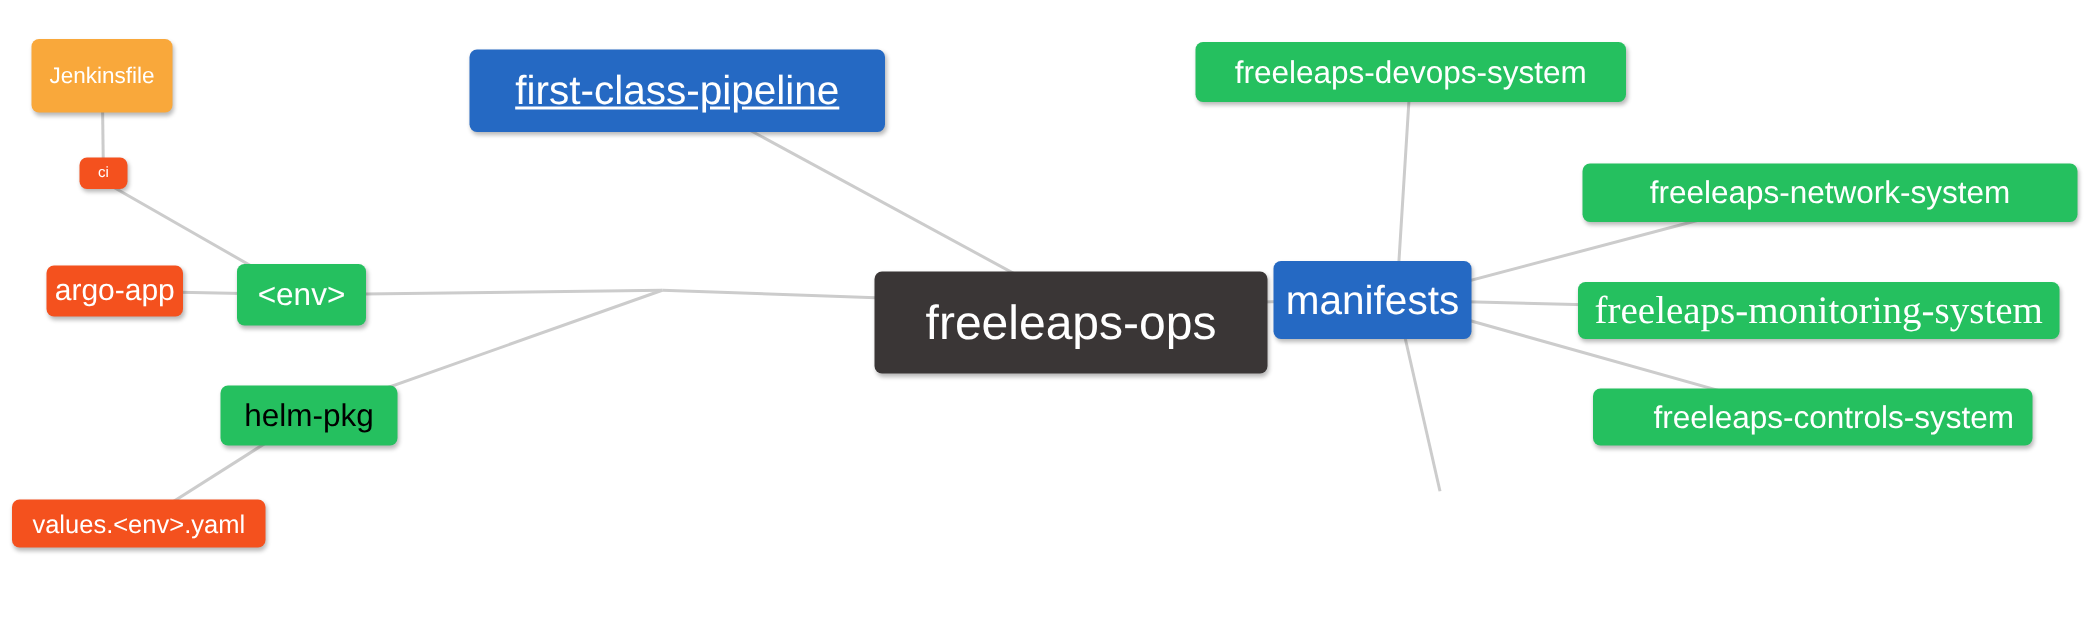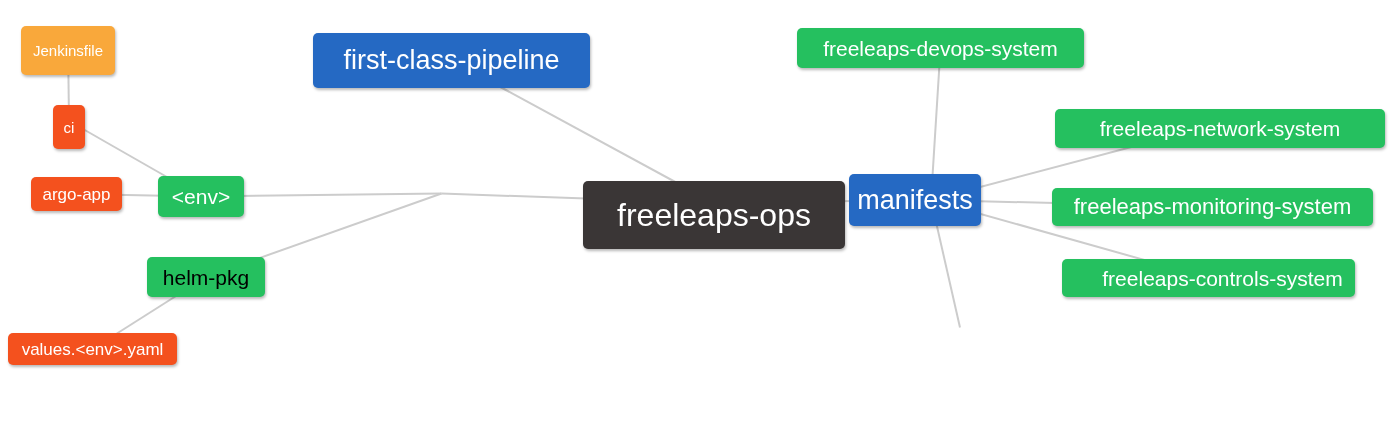--- a/index.html
+++ b/index.html
@@ -57,26 +57,26 @@
       <line x1="441.5" y1="193.5" x2="714" y2="203" stroke="#cccccc" stroke-width="2"></line>
       <line x1="714" y1="203" x2="931" y2="200" stroke="#cccccc" stroke-width="2"></line>
       <line x1="931" y1="200" x2="940.5" y2="48" stroke="#cccccc" stroke-width="2"></line>
       <line x1="931" y1="200" x2="1201.5" y2="128.5" stroke="#cccccc" stroke-width="2"></line>
       <line x1="931" y1="200" x2="1212.5" y2="207" stroke="#cccccc" stroke-width="2"></line>
       <line x1="931" y1="200" x2="1208.5" y2="278" stroke="#cccccc" stroke-width="2"></line>
       <line x1="931" y1="200" x2="960" y2="327.5" stroke="#cccccc" stroke-width="2"></line>
     </svg>
   <div id="node-layer">
       <div class="node" style="left: 21px; top: 26px; width: 94px; height: 49px; font-size: 15px; background: rgb(249, 168, 59); color: rgb(255, 255, 255);">Jenkinsfile</div>
-      <div class="node" style="left: 53px; top: 105px; width: 32px; height: 44px; font-size: 15px; background: rgb(244, 81, 30); color: rgb(255, 255, 255);">ci</div>
-      <div class="node" style="left: 31px; top: 177px; width: 91px; height: 34px; font-size: 17px; background: rgb(244, 81, 30); color: rgb(255, 255, 255);">argo-app</div>
+      <div class="node" style="left: 53px; top: 105px; width: 32px; height: 21px; font-size: 10px; background: rgb(244, 81, 30); color: rgb(255, 255, 255);">ci</div>
+      <div class="node" style="left: 31px; top: 177px; width: 91px; height: 34px; font-size: 20px; background: rgb(244, 81, 30); color: rgb(255, 255, 255);">argo-app</div>
       <div class="node" style="left: 158px; top: 176px; width: 86px; height: 41px; font-size: 21px; background: rgb(37, 192, 95); color: rgb(255, 255, 255); text-align: right;">&lt;env&gt;</div>
       <div class="node" style="left: 147px; top: 257px; width: 118px; height: 40px; font-size: 21px; background: rgb(37, 192, 95); color: #000000;">helm-pkg</div>
       <div class="node" style="left: 8px; top: 333px; width: 169px; height: 32px; font-size: 17px; background: rgb(244, 81, 30); color: rgb(255, 255, 255);">values.&lt;env&gt;.yaml</div>
-      <div class="node" style="left: 313px; top: 33px; width: 277px; height: 55px; font-size: 27px; background: rgb(37, 105, 195); color: rgb(255, 255, 255);">first-class-pipeline</div>
+      <div class="node" style="left: 313px; top: 33px; width: 277px; height: 55px; font-size: 27px; background: rgb(37, 105, 195); color: rgb(255, 255, 255); text-decoration: underline;">first-class-pipeline</div>
       <div class="node" style="left: 583px; top: 169px; width: 262px; height: 68px; font-size: 32px; background: rgb(58, 54, 54); color: rgb(255, 255, 255); margin-top: 12px;">freeleaps-ops</div>
       <div class="node" style="left: 849px; top: 174px; width: 132px; height: 52px; font-size: 27px; background: rgb(37, 105, 195); color: rgb(255, 255, 255);">manifests</div>
       <div class="node" style="left: 797px; top: 28px; width: 287px; height: 40px; font-size: 21px; background: rgb(37, 192, 95); color: rgb(255, 255, 255);">freeleaps-devops-system</div>
       <div class="node" style="left: 1055px; top: 109px; width: 330px; height: 39px; font-size: 21px; background: rgb(37, 192, 95); color: rgb(255, 255, 255);">freeleaps-network-system</div>
-      <div class="node" style="left: 1052px; top: 188px; width: 321px; height: 38px; font-size: 22px; background: rgb(37, 192, 95); color: rgb(255, 255, 255);">freeleaps-monitoring-system</div>
+      <div class="node" style="left: 1052px; top: 188px; width: 321px; height: 38px; font-size: 26px; background: rgb(37, 192, 95); color: rgb(255, 255, 255); font-family: Liberation Serif, serif;">freeleaps-monitoring-system</div>
       <div class="node" style="left: 1062px; top: 259px; width: 293px; height: 38px; font-size: 21px; background: rgb(37, 192, 95); color: rgb(255, 255, 255); padding-left: 28px;">freeleaps-controls-system</div>
     </div>
 </div>
 
 </body></html>

